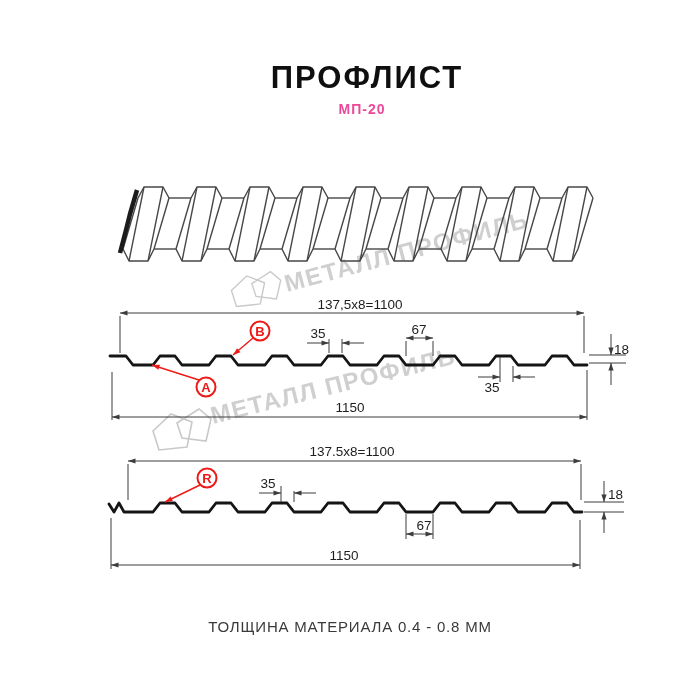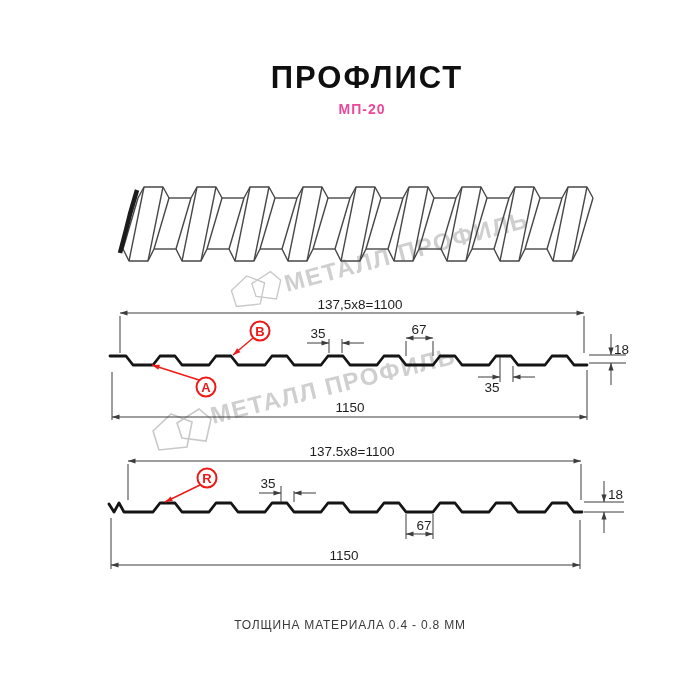--- a/index.html
+++ b/index.html
@@ -3,21 +3,21 @@
 <meta charset="utf-8">
 <style>
   html,body{margin:0;padding:0;background:#fff;}
   .page{position:relative;width:700px;height:700px;background:#ffffff;overflow:hidden;
         font-family:"Liberation Sans",sans-serif;}
   .title{position:absolute;top:60px;left:17px;width:700px;text-align:center;
          font-size:31px;font-weight:800;letter-spacing:2px;color:#0f0f0f;}
   .subtitle{position:absolute;top:101px;left:0;width:700px;text-align:center;
          font-size:14px;font-weight:700;letter-spacing:1px;color:#ec4899;margin-left:12px;}
   .footer{position:absolute;top:618px;left:0;width:700px;text-align:center;
-         font-size:12px;font-weight:500;letter-spacing:.8px;color:#3a3a3a;}
+         font-size:15px;font-weight:500;letter-spacing:.8px;color:#3a3a3a;}
   svg{position:absolute;top:0;left:0;}
   .dimtxt{font-family:"Liberation Sans",sans-serif;font-size:13.5px;fill:#1e1e1e;}
   .mid{text-anchor:middle;}
   .red-label{font-family:"Liberation Sans",sans-serif;font-size:13px;font-weight:700;
          text-anchor:middle;}
   .wmtext{font-family:"Liberation Sans",sans-serif;font-size:24px;font-weight:700;
          letter-spacing:1.5px;}
   .wmshape{fill:none;stroke-width:1.6px;}
 </style>
 </head>

